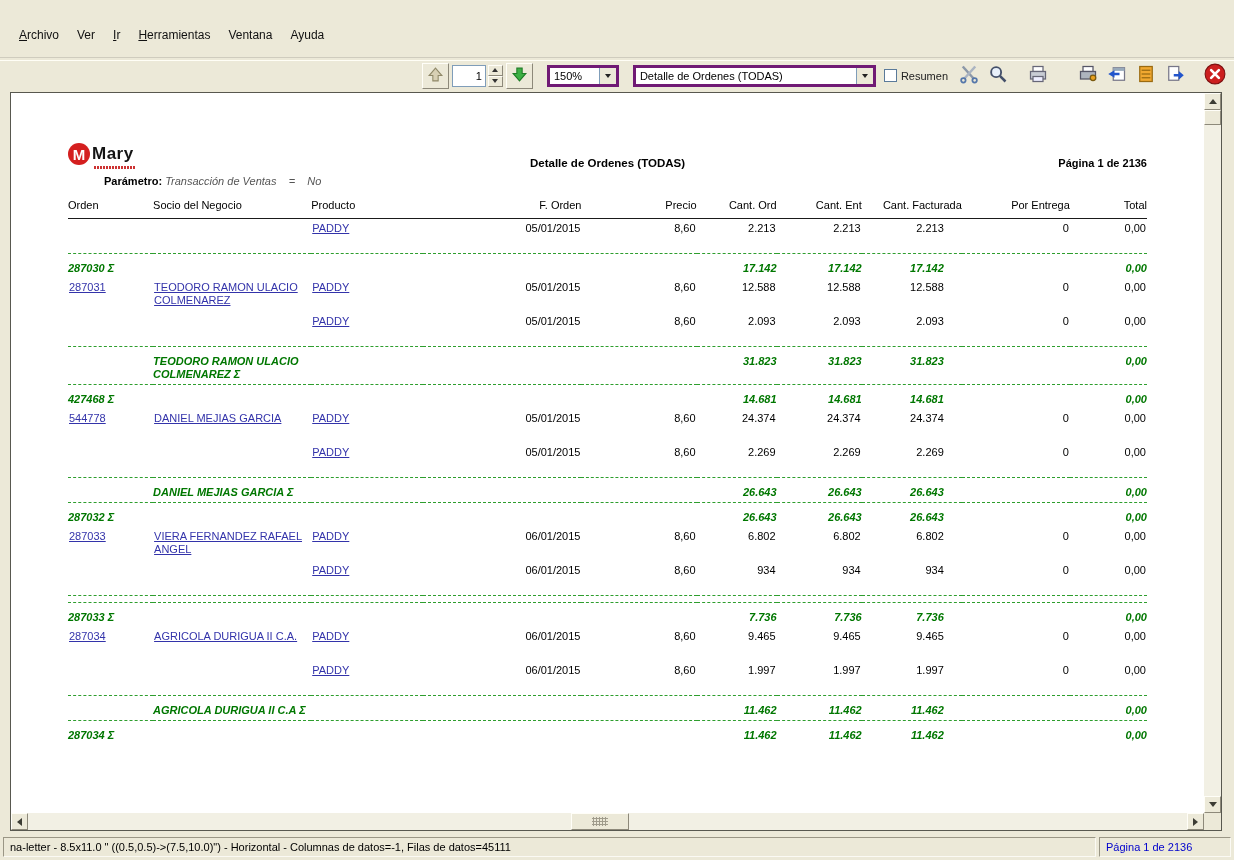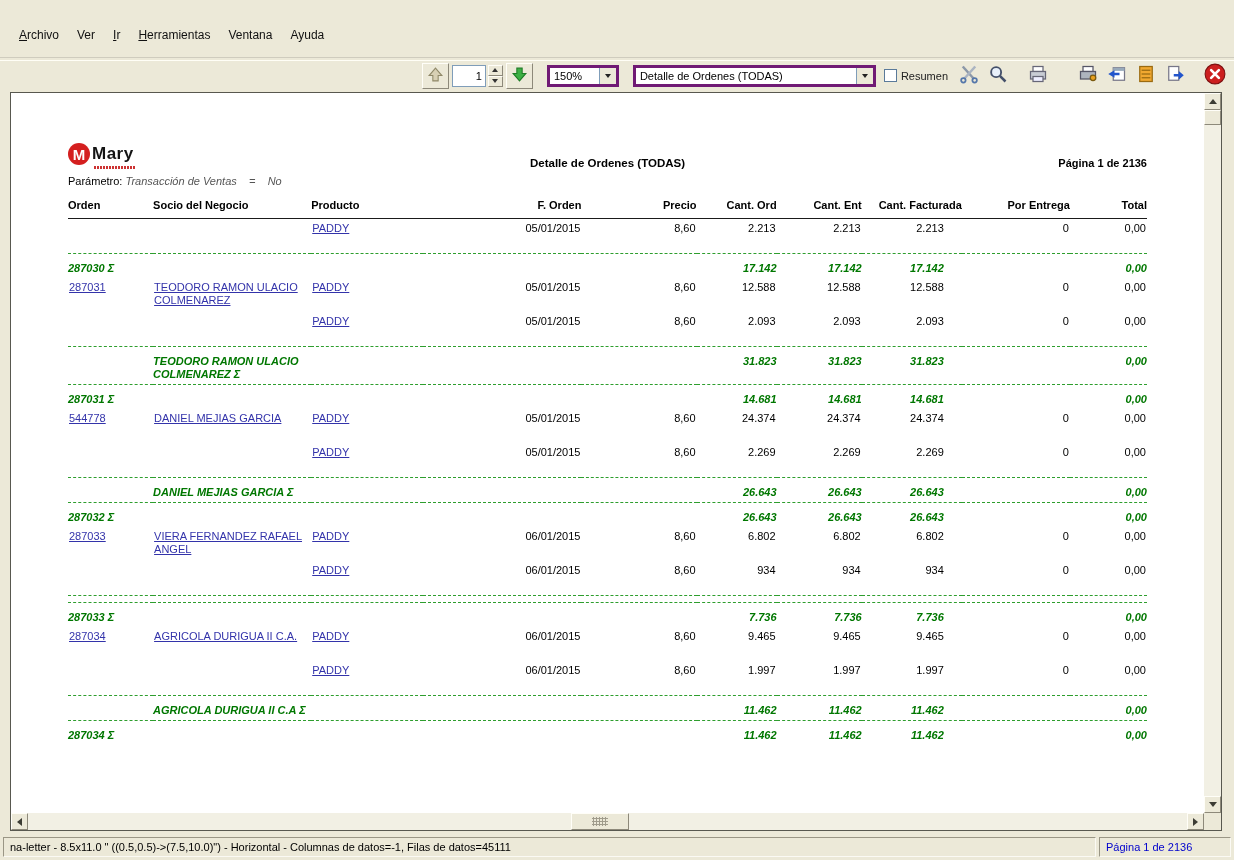--- a/index.html
+++ b/index.html
@@ -61,25 +61,25 @@
   .logo-zone{width:250px;}
   .title-zone{flex:1;text-align:center;font-weight:bold;font-size:11.5px;padding-top:14px;color:#000;}
   .pagina-zone{width:250px;text-align:right;font-weight:bold;font-size:11px;padding-top:14px;color:#000;}
   .logo{display:flex;align-items:center;gap:2px;}
   .logo-badge{width:22px;height:22px;border-radius:50%;background:#d41f1f;color:#fff;
     font-weight:bold;font-size:15px;display:flex;align-items:center;justify-content:center;}
   .logo-text{font-size:17px;font-weight:bold;color:#141414;letter-spacing:.5px;}
   .logo-sub{margin-left:26px;margin-top:1px;width:42px;height:3px;
     background:repeating-linear-gradient(90deg,#cc3333 0 2px,transparent 2px 3px);}
   .param-line{margin-top:6px;font-size:11px;color:#000;}
-  .param-label{font-weight:normal;}
+  .param-label{font-weight:bold;margin-left:36px;}
   .param-value{font-style:italic;color:#555;white-space:pre;}
   table.rpt{width:100%;border-collapse:collapse;table-layout:fixed;margin-top:12px;
     font-size:11px;line-height:1.18;color:#000;}
-  table.rpt th{font-weight:bold;padding:0 0 6px;border-bottom:1px solid #1a1a1a;font-size:11px;}
+  table.rpt th{font-weight:normal;padding:0 0 6px;border-bottom:1px solid #1a1a1a;font-size:11px;}
   .col-l{text-align:left;}
   .col-r{text-align:right;}
   tr.detail td{height:30px;padding-top:3px;vertical-align:top;}
   tr.sum td{padding:2px 0 3px;vertical-align:top;}
   .sumtext{color:#007700;font-weight:bold;font-style:italic;}
   td.sep-cell{border-top:1px dashed #2e9e2e;height:6px;padding:0;}
   .lnk{color:#3333aa;text-decoration:underline;cursor:pointer;}
   tr.detail td:nth-child(8),tr.sum td:nth-child(8){padding-right:18px;}
   
   .vscroll{position:absolute;right:0;top:0;width:17px;bottom:17px;background:#f2f0e4;}
@@ -373,21 +373,21 @@
                 <td class="col-r sumtext">31.823</td>
                 <td class="col-r sumtext">31.823</td>
                 <td class="col-r sumtext">31.823</td>
                 <td></td>
                 <td class="col-r sumtext">0,00</td>
               </tr>
               <tr>
                 <td colspan="10" class="sep-cell"></td>
               </tr>
               <tr class="sum">
-                <td class="col-l sumtext">287031 Σ</td>
+                <td class="col-l sumtext">427468 Σ</td>
                 <td></td>
                 <td></td>
                 <td></td>
                 <td></td>
                 <td class="col-r sumtext">14.681</td>
                 <td class="col-r sumtext">14.681</td>
                 <td class="col-r sumtext">14.681</td>
                 <td></td>
                 <td class="col-r sumtext">0,00</td>
               </tr>

